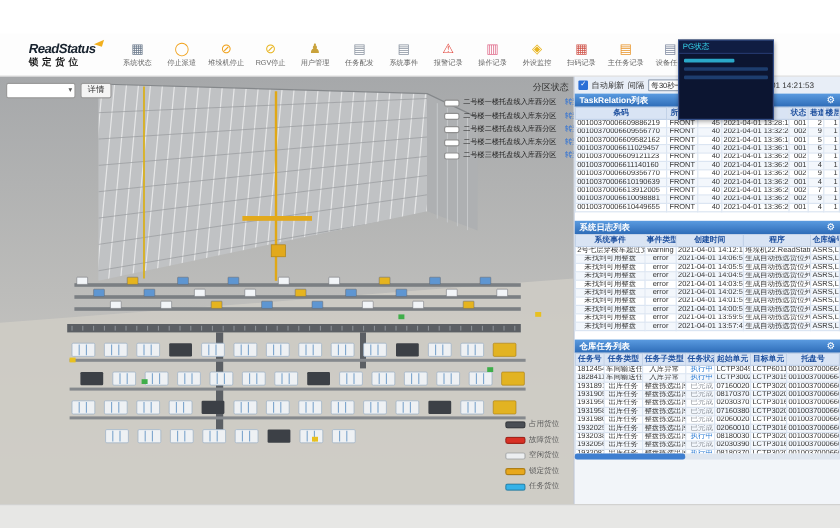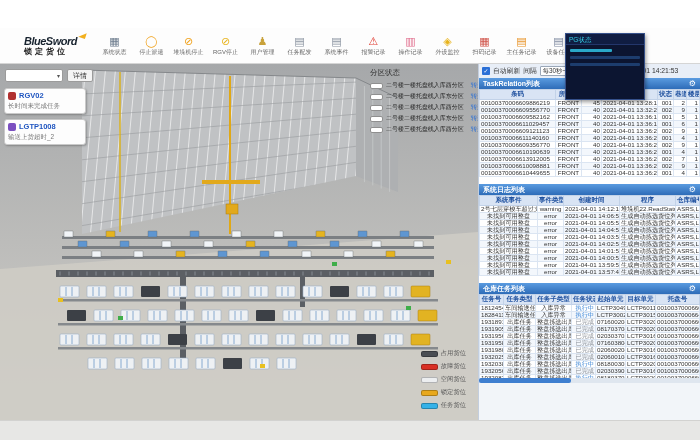--- a/index.html
+++ b/index.html
@@ -37,21 +37,21 @@
 
   .alarm-cards { position:absolute; left:4px; top:24px; display:flex; flex-direction:column; gap:5px; z-index:5; }
   .alarm-card { width:82px; background:#fdfdfd; border:1px solid #c9c9c9; border-radius:3px;
     box-shadow:1px 1px 2px rgba(0,0,0,.25); padding:2px 3px; cursor:pointer; }
   .alarm-head { display:flex; align-items:center; gap:3px; }
   .alarm-ico { width:8px; height:8px; border-radius:2px; display:inline-block; }
   .alarm-dev { font-size:7.5px; font-weight:bold; color:#1f55c0; }
   .alarm-msg { font-size:6.5px; color:#777; margin-top:2px; white-space:nowrap; }
 
   .zone-panel { position:absolute; right:4px; top:4px; width:104px; z-index:5; }
-  .zone-title { text-align:left; font-size:7.5px; color:#333; margin-bottom:2px; }
+  .zone-title { text-align:right; font-size:7.5px; color:#333; margin-bottom:2px; }
   .zone-row { display:flex; align-items:center; gap:3px; height:11px; }
   .zone-cb { width:13px; height:6px; background:#fff; border:1px solid #8f8f8f; border-radius:2px; flex:none; cursor:pointer; }
   .zone-label { font-size:6.3px; color:#222; white-space:nowrap; transform:scale(.95); transform-origin:left; }
   .zone-link { font-size:6.3px; color:#2a6fd6; text-decoration:none; cursor:pointer; flex:none; }
 
   .legend { position:absolute; right:12px; bottom:8px; z-index:5; }
   .legend-row { display:flex; align-items:center; gap:3px; height:13px; }
   .legend-swatch { width:17px; height:6px; border-radius:2px; border:1px solid rgba(0,0,0,.25); }
   .legend-label { font-size:6.3px; color:#5a5a5a; white-space:nowrap; }
 
@@ -99,21 +99,21 @@
 </head>
 <body>
 
 <div class="page">
 
   <div class="top-strip"></div>
 
   <div class="toolbar">
     <div class="logo">
       <span class="logo-flag"></span>
-      <div class="logo-en">BlueSword</div>
+      <div class="logo-en">ReadStatus</div>
       <div class="logo-cn">锁定货位</div>
     </div>
     <ul class="tb-items" id="tb-items">
         <li class="tb-item">
           <span class="tb-icon" style="color: rgb(107, 122, 140);">▦</span>
           <span class="tb-label">系统状态</span>
         </li>
         <li class="tb-item">
           <span class="tb-icon" style="color: rgb(240, 161, 26);">◯</span>
           <span class="tb-label">停止派遣</span>
@@ -453,36 +453,20 @@
           <rect x="260" y="300" width="5" height="4" fill="#e8c020"></rect>
         </svg>
 
       <div class="vp-search">
         <div class="vp-select">
           <span class="vp-caret">▾</span>
         </div>
         <button class="vp-detail-btn">详情</button>
       </div>
 
-      <div class="alarm-cards" id="alarm-cards">
-          <div class="alarm-card">
-            <div class="alarm-head">
-              <span class="alarm-ico" style="background: rgb(176, 48, 48);"></span>
-              <span class="alarm-dev">RGV02</span>
-            </div>
-            <div class="alarm-msg">长时间未完成任务</div>
-          </div>
-          <div class="alarm-card">
-            <div class="alarm-head">
-              <span class="alarm-ico" style="background: rgb(122, 79, 192);"></span>
-              <span class="alarm-dev">LGTP1008</span>
-            </div>
-            <div class="alarm-msg">输送上货超时_2</div>
-          </div>
-        </div>
 
       <div class="zone-panel">
         <div class="zone-title">分区状态</div>
         <div id="zone-rows">
             <div class="zone-row">
               <span class="zone-cb"></span>
               <span class="zone-label">二号楼一楼托盘线入库西分区</span>
               <a class="zone-link">转到</a>
             </div>
             <div class="zone-row">

